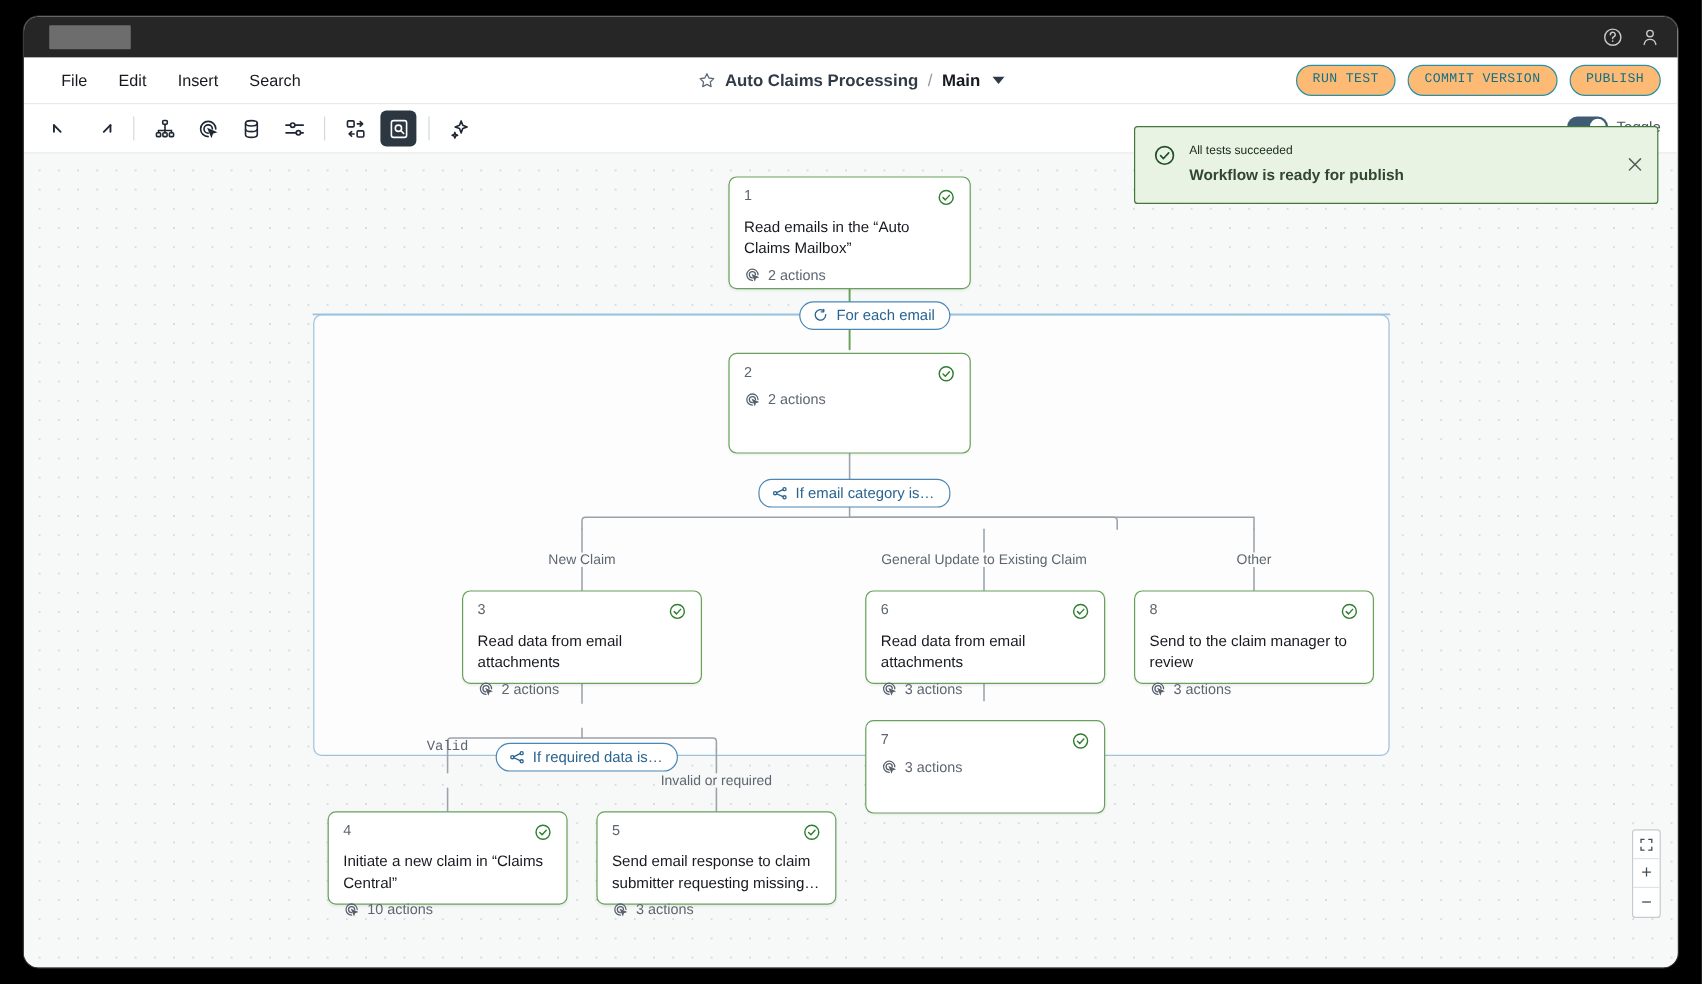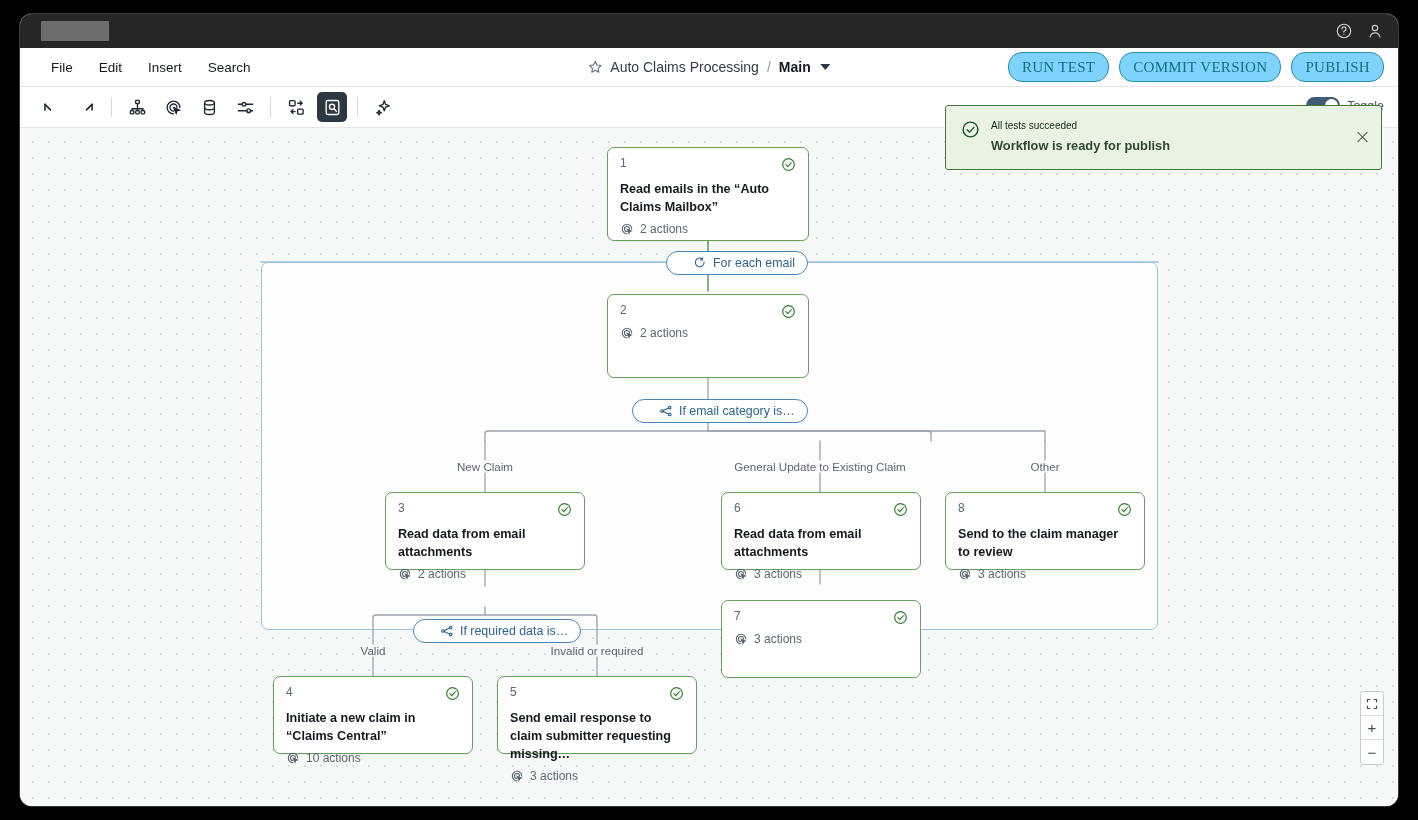--- a/index.html
+++ b/index.html
@@ -62,41 +62,41 @@
   .menu-item:first-child { margin-left: 22px; }
 
   #doc-title {
     position: absolute;
     left: 50%; transform: translateX(-50%);
     display: flex; align-items: center; gap: 7px;
     font-size: 14px; color: #16191f;
     white-space: nowrap;
   }
   #doc-title .star { width: 16px; height: 16px; color: #5f6b7a; display:block; }
-  #doc-name { color: #303b47; }
+  #doc-name { color: #303b47; font-weight: bold; }
   #doc-sep { color: #8d99a6; padding: 0 1px; }
   #doc-branch { font-weight: bold; color: #16191f; }
   #branch-caret {
     width: 0; height: 0;
     border-left: 5px solid transparent;
     border-right: 5px solid transparent;
     border-top: 6px solid #2c3a47;
     margin-left: 3px;
   }
 
   #header-buttons {
     position: absolute; right: 14px;
     display: flex; align-items: center; gap: 10px;
   }
   .hdr-btn {
-    font-family: Liberation Serif, serif;
-    font-size: 15px;
+    font-family: Liberation Mono, monospace;
+    font-size: 11px;
     letter-spacing: .3px;
     color: #127085;
-    background: #7dd3fc;
+    background: #fdba74;
     border: 1px solid #1a8architect;
     border: 1px solid #2a8fa3;
     border-radius: 14px;
     padding: 5px 13px 5px 13px;
     cursor: pointer;
     line-height: 1.25;
     white-space: nowrap;
   }
 
   
@@ -176,38 +176,38 @@
     display: flex; align-items: flex-start; justify-content: space-between;
     height: 16px;
   }
   .node-num { font-size: 12px; color: #5d6670; line-height: 1; }
   .node-check { width: 15px; height: 15px; color: #2f7d2f; display:block; }
   .node-title {
     margin-top: 7px;
     font-size: 12.6px;
     line-height: 18px;
     color: #16191f;
-    font-weight: bold;
+    font-weight: normal;
     overflow: hidden;
   }
   .node-actions {
     margin-top: 6px;
     display: flex; align-items: center; gap: 6px;
     font-size: 12px; color: #5d6670;
   }
   .act-icon { width: 14px; height: 14px; color: #55606b; display:block; flex:none; }
 
   
   .pill {
     position: absolute;
     display: flex; align-items: flex-end; gap: 6px;
     background: #fff;
     border: 1.3px solid #4a87b5;
     border-radius: 13px;
-    padding: 4px 12px 4px 26px;
+    padding: 4px 12px 4px 10px;
     font-size: 12.4px;
     color: #2a6490;
     white-space: nowrap;
     cursor: pointer;
     z-index: 3;
   }
   .pill svg { width: 14px; height: 14px; display:block; color:#2a6490; }
 
   
   .branch-label {
@@ -481,21 +481,21 @@
           <svg class="act-icon" viewBox="0 0 24 24" fill="none" stroke="currentColor" stroke-width="1.8" stroke-linecap="round">
             <path d="M20 12a8 8 0 1 0-8 8"></path>
               <path d="M16.4 12A4.4 4.4 0 1 0 12 16.4"></path>
             <path d="M12.4 12.3l7 3-3 1-1 3z" fill="currentColor"></path>
           </svg>
         </span>
         <span>2 actions</span>
       </div>
     </div>
 
-    <div class="pill" style="left:612px; top:271px;">
+    <div class="pill" style="left:612px; top:271px;border-radius:11px;">
       <span>
         <svg viewBox="0 0 24 24" fill="none" stroke="currentColor" stroke-width="1.9" stroke-linecap="round" stroke-linejoin="round">
           <circle cx="5" cy="12" r="2.2"></circle>
             <circle cx="18.4" cy="6.2" r="2.2"></circle>
             <circle cx="18.4" cy="17.8" r="2.2"></circle>
           <path d="M7.2 11.2l9-4.2M7.2 12.8l9 4.2"></path>
         </svg>
       </span>
       <span>If email category is…</span>
     </div>
@@ -532,21 +532,21 @@
         <svg viewBox="0 0 24 24" fill="none" stroke="currentColor" stroke-width="1.9" stroke-linecap="round" stroke-linejoin="round">
           <circle cx="5" cy="12" r="2.2"></circle>
             <circle cx="18.4" cy="6.2" r="2.2"></circle>
             <circle cx="18.4" cy="17.8" r="2.2"></circle>
           <path d="M7.2 11.2l9-4.2M7.2 12.8l9 4.2"></path>
         </svg>
       </span>
       <span>If required data is…</span>
     </div>
 
-    <div class="branch-label" style="left:353px; top:516px;">Valid</div>
+    <div class="branch-label" style="left:353px; top:488px;font-family:Liberation Mono, monospace;">Valid</div>
     <div class="branch-label" style="left:577px; top:516px;">Invalid or required</div>
 
     <div class="node" style="left:253px; top:548px; width:200px; height:78px;">
       <div class="node-head">
         <span class="node-num">4</span>
         <span>
           <svg class="node-check" viewBox="0 0 24 24" fill="none" stroke="currentColor" stroke-width="1.9">
             <circle cx="12" cy="12" r="9.3"></circle>
               <path d="M7.8 12.3l3 3 5.5-6" stroke-linecap="round" stroke-linejoin="round"></path>
           </svg>

